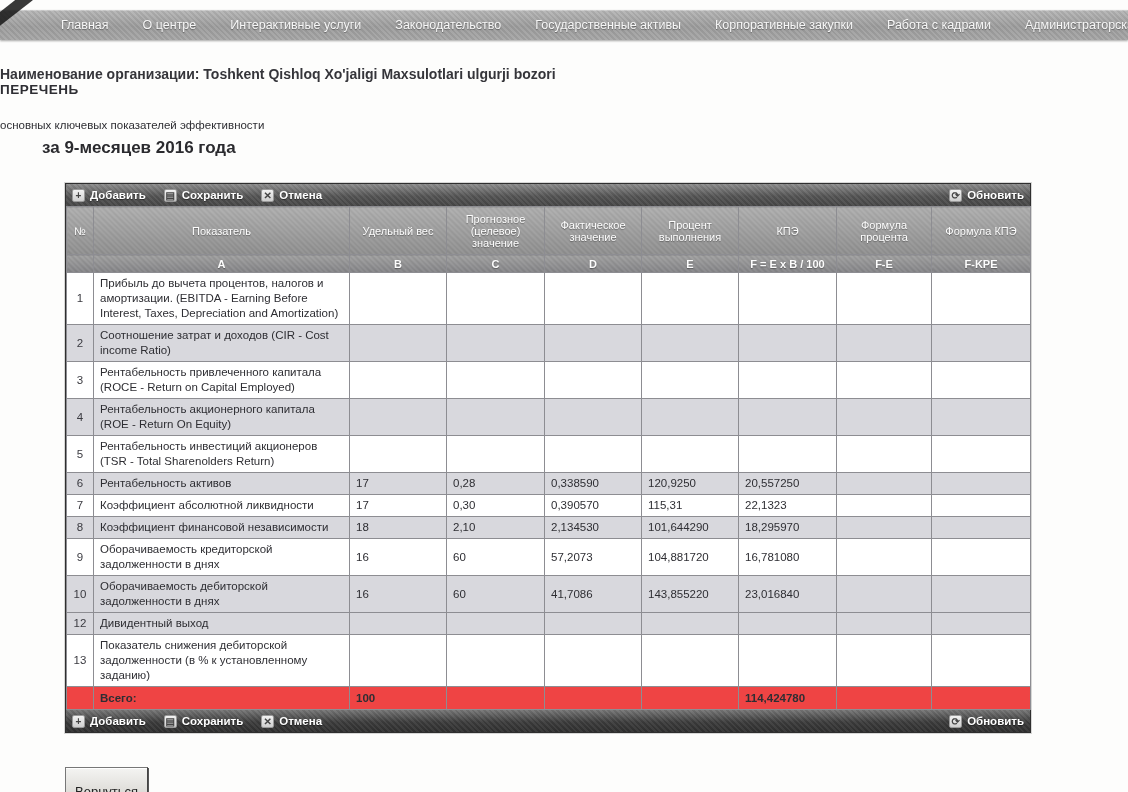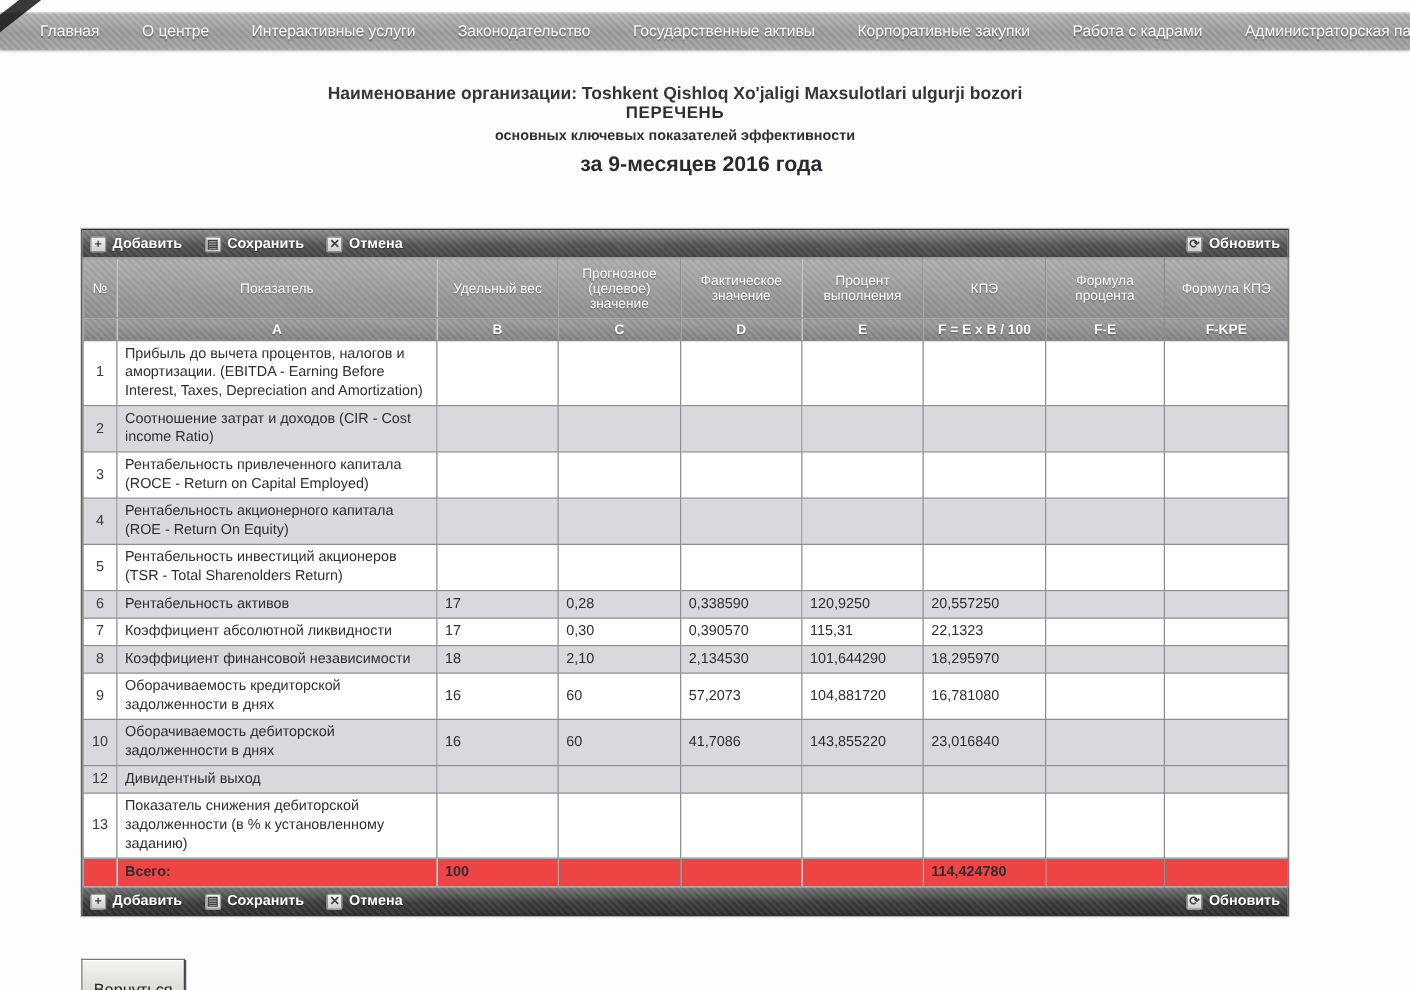--- a/index.html
+++ b/index.html
@@ -16,34 +16,35 @@
     position:absolute; top:4px; left:-10px; width:44px; height:11px;
     background:#161616; transform:rotate(-38deg); opacity:.85; z-index:5;
   }
   
   .topnav {
     position:absolute; top:10px; left:0; width:1128px; height:30px;
     background:
       repeating-linear-gradient(45deg, rgba(255,255,255,.06) 0 2px, rgba(0,0,0,.05) 2px 4px),
       linear-gradient(#b6b6b6, #9d9d9d 55%, #a6a6a6);
     box-shadow:0 1px 2px rgba(0,0,0,.35), inset 0 1px 0 rgba(255,255,255,.3);
+    padding-left:29px;
   }
   .topnav ul {
     list-style:none; display:flex; align-items:center; height:100%;
     padding-left:32px; gap:34px;
   }
   .topnav li {
     color:#f7f7f7; font-size:12.5px; text-shadow:0 1px 1px rgba(0,0,0,.35);
     white-space:nowrap; cursor:pointer;
   }
   
-  .doc-head { position:absolute; top:66px; left:0; width:1080px; text-align:center; }
+  .doc-head { position:absolute; top:66px; left:0; width:1080px; }
   .doc-head .org    { font-size:14px; font-weight:bold; color:#35353a; }
   .doc-head .t1     { font-size:13.5px; font-weight:bold; letter-spacing:.5px; }
-  .doc-head .t2     { font-size:11.5px; font-weight:bold; margin-top:6px; }
+  .doc-head .t2     { font-size:11.5px; font-weight:normal; margin-top:22px; }
   .doc-head .t3     { font-size:17px;  font-weight:bold; margin-top:7px; color:#2a2a2e;padding-left:42px; }
   
   .grid-widget {
     position:absolute; left:65px; top:183px; width:966px;
     border:1px solid #2f2f2f; background:#fff;
     box-shadow:0 0 0 1px rgba(0,0,0,.15);
   }
   .toolbar {
     height:22px; display:flex; align-items:center; padding:0 6px;
     background:

